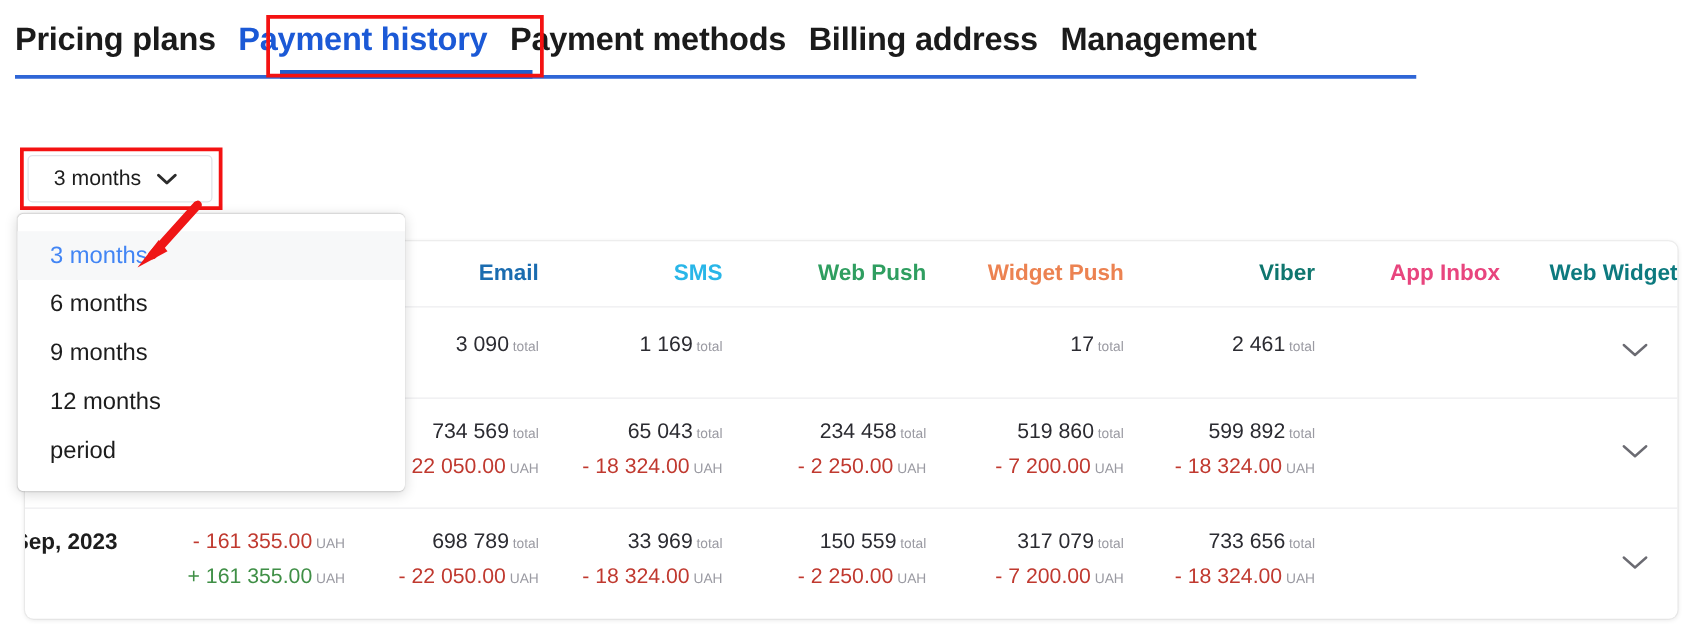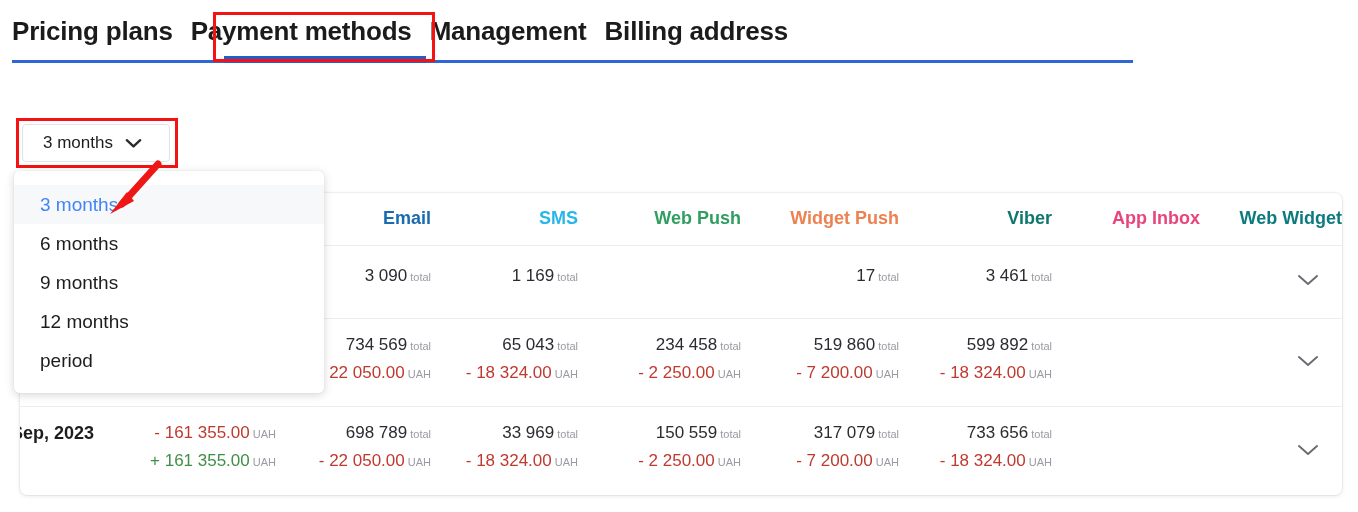--- a/index.html
+++ b/index.html
@@ -217,44 +217,45 @@
     line-height: 0;
     cursor: pointer;
   }
 </style>
 </head>
 <body>
 
 <div class="tabs-wrap">
   <div class="tabs-row" id="tabs-row">
       <div class="tab">Pricing plans</div>
+      <div class="tab active">Payment history</div>
       <div class="tab">Payment methods</div>
+      <div class="tab">Billing address</div>
       <div class="tab">Management</div>
-      <div class="tab">Billing address</div>
     </div>
   <div class="tabs-baseline"></div>
   <div class="tabs-active-underline"></div>
   <div class="anno-tab-box"></div>
 </div>
 
 <div class="table-card">
   <div class="t-head" id="t-head">
       <div class="cell th" style="right: 911px; color: rgb(26, 108, 176);">Email</div>
       <div class="cell th" style="right: 764px; color: rgb(41, 182, 232);">SMS</div>
       <div class="cell th" style="right: 601px; color: rgb(47, 158, 96); margin-left: 40px;">Web Push</div>
       <div class="cell th" style="right: 443px; color: rgb(236, 130, 81);">Widget Push</div>
       <div class="cell th" style="right: 290px; color: #0f766e;">Viber</div>
       <div class="cell th" style="right: 142px; color: rgb(232, 69, 126);">App Inbox</div>
       <div class="cell th" style="right: 0px; color: rgb(13, 122, 127);">Web Widget</div>
     </div>
   <div class="t-row r1" id="t-row-0">
       <div class="line1" style="right: 911px; top: 20px;"><span><span class="v-main">3 090</span><span class="v-unit">total</span></span></div>
       <div class="line1" style="right: 764px; top: 20px;"><span><span class="v-main">1 169</span><span class="v-unit">total</span></span></div>
       <div class="line1" style="right: 443px; top: 20px;"><span><span class="v-main">17</span><span class="v-unit">total</span></span></div>
-      <div class="line1" style="right: 290px; top: 20px;"><span><span class="v-main">3 461</span><span class="v-unit">total</span></span></div>
+      <div class="line1" style="right: 290px; top: 20px;"><span><span class="v-main">2 461</span><span class="v-unit">total</span></span></div>
       <div class="row-chevron" style="top: 26px;"><svg width="24" height="16" viewBox="0 0 24 16">
           <path d="M3 4 L12 12 L21 4" stroke="#6b6b72" stroke-width="1.9" fill="none" stroke-linecap="round" stroke-linejoin="round"></path>
         </svg></div>
     </div>
   <div class="t-row r2" id="t-row-1">
       <div class="line1" style="right: 911px; top: 16px;"><span><span class="v-main">734 569</span><span class="v-unit">total</span></span></div>
       <div class="line2" style="right: 911px; top: 44px;"><span><span class="v-main v-neg">22 050.00</span><span class="v-unit">UAH</span></span></div>
       <div class="line1" style="right: 764px; top: 16px;"><span><span class="v-main">65 043</span><span class="v-unit">total</span></span></div>
       <div class="line2" style="right: 764px; top: 44px;"><span><span class="v-main v-neg">- </span><span class="v-main v-neg">18 324.00</span><span class="v-unit">UAH</span></span></div>
       <div class="line1" style="right: 601px; top: 16px;"><span><span class="v-main">234 458</span><span class="v-unit">total</span></span></div>

